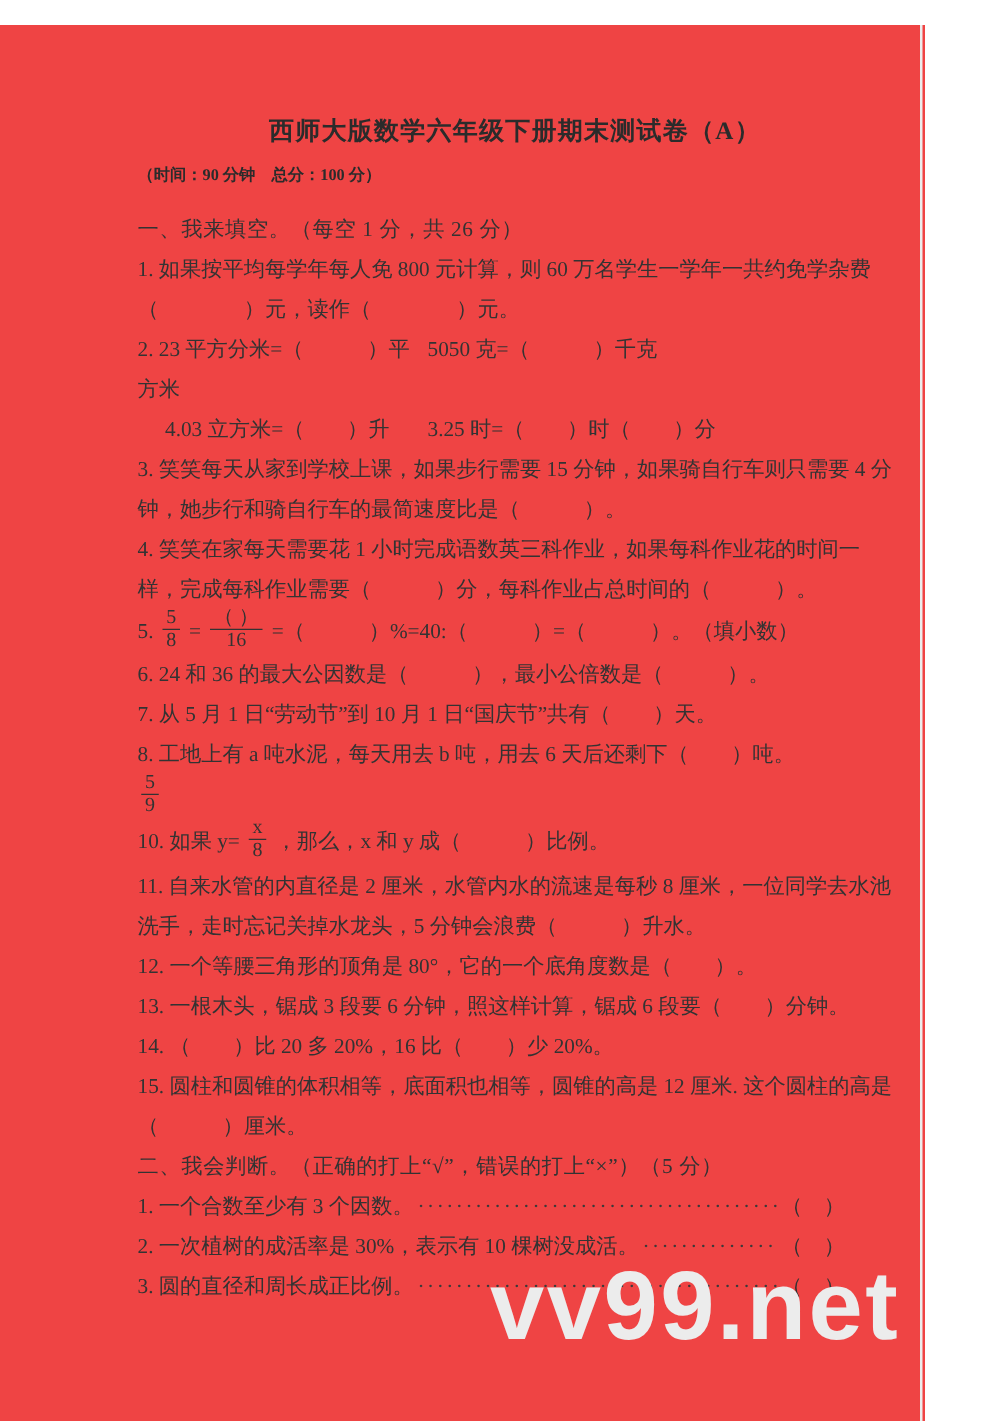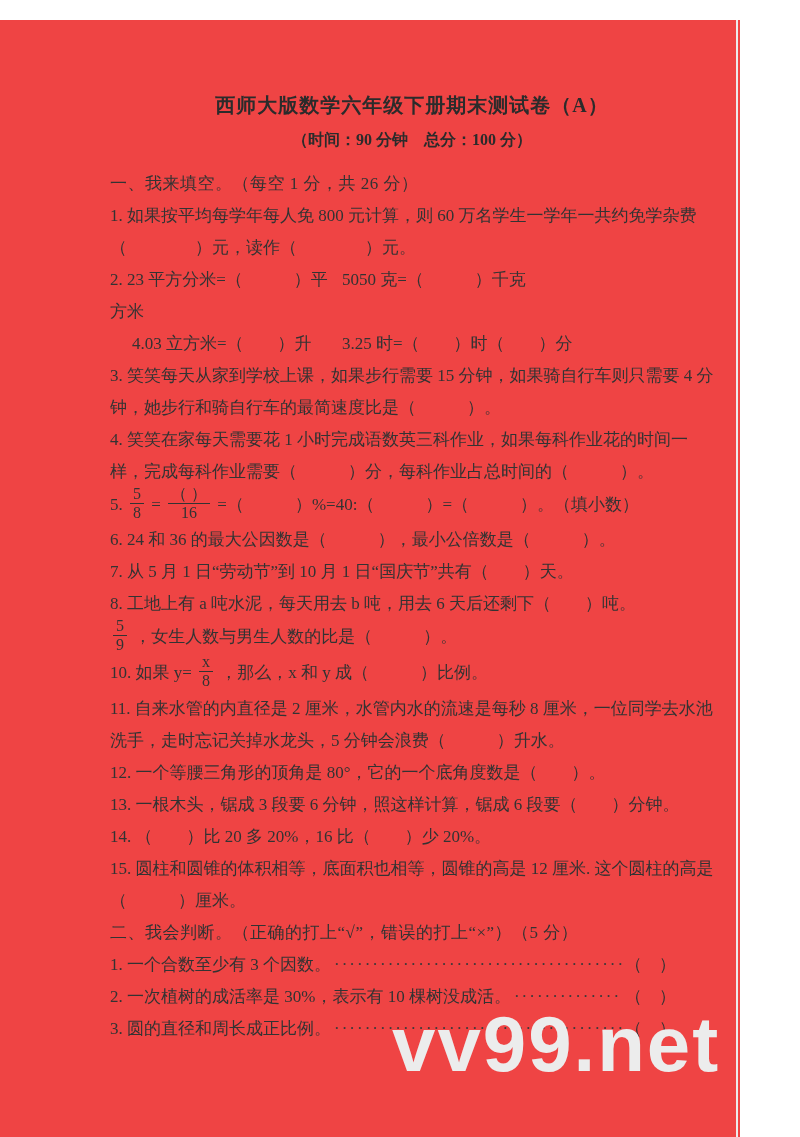--- a/index.html
+++ b/index.html
@@ -18,21 +18,21 @@
   }
   .doc {
     position:absolute; left:110px; top:70px; width:604px;
     font-size:17px; line-height:32px;
   }
   .title {
     font-size:20px; font-weight:bold; text-align:center;
     margin:0 0 5px 0; line-height:30px; color:#2b2b2b; letter-spacing:1px;
   }
   .subtitle {
-    font-size:16px; font-weight:bold; text-align:center;
+    font-size:13px; font-weight:bold; text-align:left;
     margin:0 0 13px 0; line-height:30px; color:#2b2b2b;
   }
   p.q, p.sec { margin:0; }
   p.sec { letter-spacing:0.5px; }
   .q2row { display:flex; }
   .q2row .c1 { width:232px; flex:none; }
   .q2row.row2 .c1 { padding-left:22px; }
   .frac {
     display:inline-block; vertical-align:middle; text-align:center;
     line-height:1.1; font-size:16px; margin:0 3px; transform:translateY(-3px);
@@ -102,21 +102,20 @@
 
     <p class="q">6. 24 和 36 的最大公因数是（　　　），最小公倍数是（　　　）。</p>
     <p class="q">7. 从 5 月 1 日“劳动节”到 10 月 1 日“国庆节”共有（　　）天。</p>
     <p class="q">8. 工地上有 a 吨水泥，每天用去 b 吨，用去 6 天后还剩下（　　）吨。</p>
 
     <p class="q">
       <span class="frac">
         <span class="num">5</span>
         <span class="den">9</span>
       </span>
-      <span>，女生人数与男生人数的比是（　　　）。</span>
     </p>
 
     <p class="q">
       <span>10. 如果 y=</span>
       <span class="frac">
         <span class="num">x</span>
         <span class="den">8</span>
       </span>
       <span>，那么，x 和 y 成（　　　）比例。</span>
     </p>

